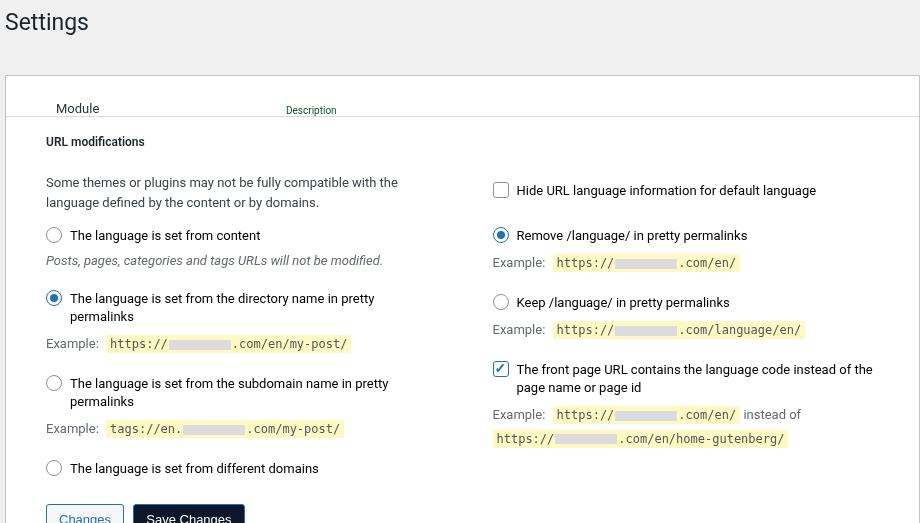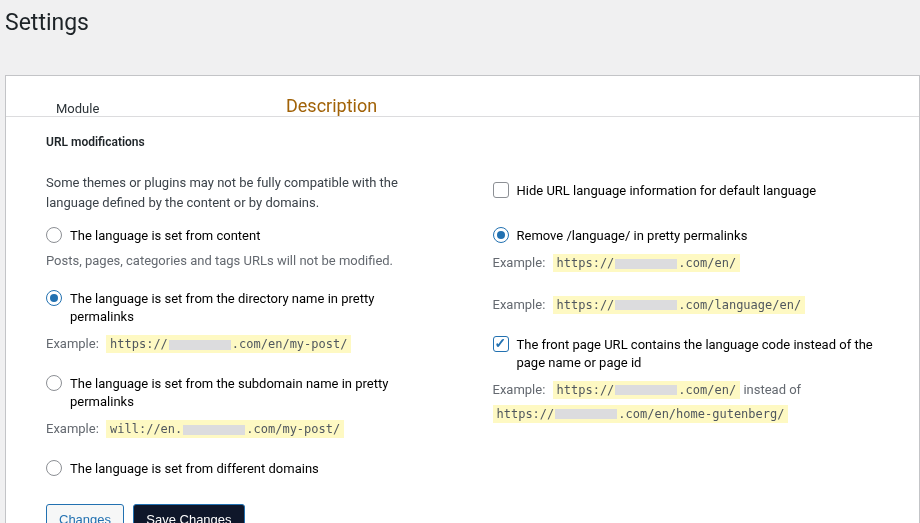--- a/index.html
+++ b/index.html
@@ -31,22 +31,22 @@
     border-bottom: 1px solid #dcdcde;
     height: 40px;
     align-items: flex-end;
   }
   .panel-header .col-module {
     width: 230px;
     font-size: 13px;
     color: #2c3338;
   }
   .panel-header .col-desc {
-    font-size: 18px;
-    color: #a16207;
+    font-size: 10px;
+    color: #14532d;
   }
   .section {
     padding: 18px 40px 20px 40px;
   }
   h2.section-title {
     font-size: 12px;
     font-weight: 600;
     margin: 0 0 10px 0;
     color: #1d2327;
   }
@@ -74,20 +74,21 @@
     line-height: 1.4;
   }
   .option label {
     padding-top: 1px;
     color: #000000;
   }
   .subtext {
     color: #646970;
     margin: 2px 0 18px 0;
     line-height: 1.5;
+    font-style: italic;
   }
   .example {
     color: #646970;
     margin: 6px 0 18px 0;
     line-height: 1.8;
   }
   .example-label {
     margin-right: 4px;
   }
   code {
@@ -216,21 +217,21 @@
             <span class="example-label">Example:</span>
             <code><span>https://</span><span class="redact"></span><span>.com/en/my-post/</span></code>
           </div>
 
           <div class="option">
             <input type="radio" name="lang_mode" class="radio" style="">
             <label>The language is set from the subdomain name in pretty permalinks</label>
           </div>
           <div class="example">
             <span class="example-label">Example:</span>
-            <code><span>will://en.</span><span class="redact"></span><span>.com/my-post/</span></code>
+            <code><span>tags://en.</span><span class="redact"></span><span>.com/my-post/</span></code>
           </div>
 
           <div class="option">
             <input type="radio" name="lang_mode" class="radio" style="">
             <label>The language is set from different domains</label>
           </div>
         </div>
 
         <div class="col">
           <div class="spacer-top"></div>
@@ -243,20 +244,24 @@
 
           <div class="option">
             <input type="radio" name="lang_slug" class="radio" checked="" style="">
             <label>Remove /language/ in pretty permalinks</label>
           </div>
           <div class="example">
             <span class="example-label">Example:</span>
             <code><span>https://</span><span class="redact"></span><span>.com/en/</span></code>
           </div>
 
+          <div class="option">
+            <input type="radio" name="lang_slug" class="radio" style="">
+            <label>Keep /language/ in pretty permalinks</label>
+          </div>
           <div class="example">
             <span class="example-label">Example:</span>
             <code><span>https://</span><span class="redact"></span><span>.com/language/en/</span></code>
           </div>
 
           <div class="option">
             <input type="checkbox" class="checkbox" checked="" style="">
             <label>The front page URL contains the language code instead of the page name or page id</label>
           </div>
           <div class="example">

